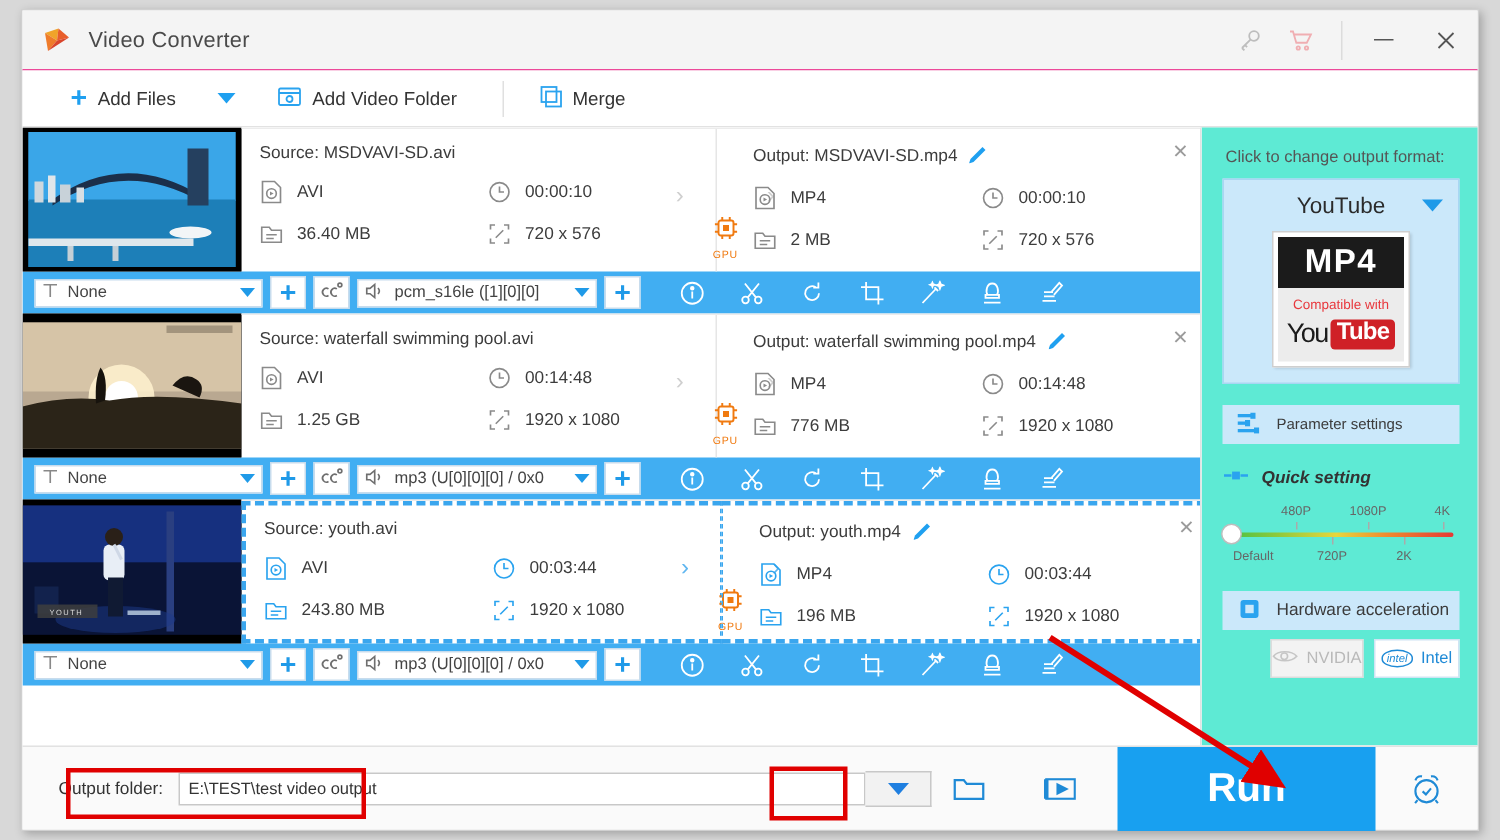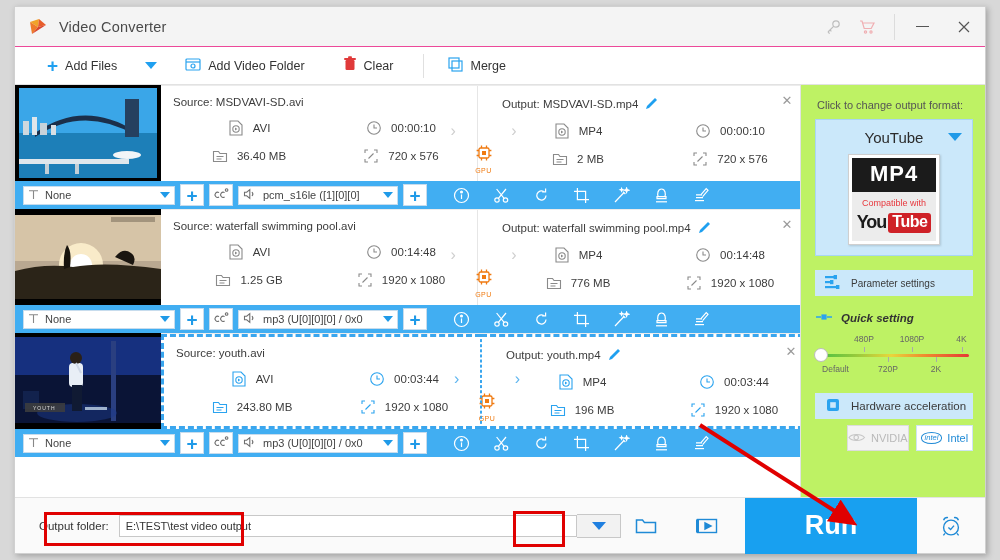--- a/index.html
+++ b/index.html
@@ -80,21 +80,21 @@
   .pane {
     flex: 1; padding: 10px 0 0 14px; position: relative;
   }
   .pane.src { border-right: 1px solid #e6e6e6; padding-left: 12px; }
   .pane.out { padding-left: 24px; }
   .info.sel .pane.src { border-right: 1px dashed #3aa6ee; }
   .info.sel .pane.out { border-left: 1px dashed #3aa6ee; }
   .fname { font-size: 11.5px; color: #3c3c3c; display: flex; align-items: center; }
   .pen { margin-left: 8px; color: #1fa0f0; }
   .metarow { display: flex; margin-top: 12px; }
-  .meta { display: flex; align-items: center; width: 152px; font-size: 11.5px; color: #3c3c3c; justify-content: center; }
+  .meta { display: flex; align-items: center; width: 152px; font-size: 11.5px; color: #3c3c3c; }
   .meta .mi { width: 16px; height: 16px; margin-right: 9px; flex: 0 0 16px; }
   .closex {
     position: absolute; right: 12px; top: 8px; width: 14px; height: 14px;
     color: #9b9b9b; font-size: 13px; line-height: 13px; text-align: center;
   }
 
   
   .gpucol {
     position: absolute; left: 50%; transform: translateX(-50%); top: 0;
     width: 70px; height: 96px; display: flex; flex-direction: column;
@@ -131,21 +131,21 @@
     width: 24px; height: 22px; background: #fff; border: 1px solid #c7dced;
     margin-left: 5px; display: flex; align-items: center; justify-content: center;
   }
   .strip-icons { display: flex; align-items: center; margin-left: 14px; }
   .sicon {
     width: 40px; height: 28px; display: flex; align-items: center; justify-content: center;
   }
 
   
   .sidebar {
-    flex: 1; background: #bef264; padding: 10px 12px 0 14px;
+    flex: 1; background: #5eead4; padding: 10px 12px 0 14px;
     display: flex; flex-direction: column;
   }
   .side-label { font-size: 11px; color: #555; margin: 4px 0 8px 2px; }
   .fmt-card {
     background: #cbe8fa; border: 1px solid #a9d6f3; padding: 6px 8px 10px;
   }
   .fmt-head { display: flex; align-items: center; justify-content: center; position: relative; height: 22px; }
   .fmt-head .t { font-size: 15px; color: #2b2b2b; }
   .fmt-head .dn {
     position: absolute; right: 2px; width: 0; height: 0;
@@ -161,21 +161,21 @@
     font-weight: bold; letter-spacing: 1px; padding: 3px 0 5px;
   }
   .fmt-thumb .compat {
     background: #ececec; text-align: center; color: #e8383d; font-size: 9px;
     padding: 6px 0 2px;
   }
   .fmt-thumb .ytrow {
     background: #ececec; display: flex; align-items: center; justify-content: center;
     padding: 2px 0 8px;
   }
-  .ytrow .you { color: #1b1b1b; font-size: 18px; font-weight: bold; letter-spacing: -1px; }
+  .ytrow .you { color: #1b1b1b; font-size: 18px; font-weight: normal; letter-spacing: -1px; }
   .ytrow .tube {
     background: #cf2127; color: #fff; font-size: 16px; font-weight: bold;
     padding: 0 4px 2px; margin-left: 2px; border-radius: 3px; letter-spacing: -.5px;
   }
   .param-btn {
     margin-top: 14px; background: #cbe8fa; height: 26px; display: flex; align-items: center;
     padding-left: 10px; font-size: 10px; color: #3b3b3b;
   }
   .param-btn .lbl { margin-left: 10px; }
   .quick-head { display: flex; align-items: center; margin-top: 16px; font-size: 11.5px; color: #333; }
@@ -289,30 +289,20 @@
     <div class="caret-blue"></div>
     <div class="tool" style="margin-left:22px">
       <span>
         <svg width="16" height="15" viewBox="0 0 16 15" fill="none" stroke="#2aa3ef" stroke-width="1.2">
           <rect x="1" y="2" width="14" height="11" rx="1"></rect>
             <path d="M1 5 h14"></path>
             <circle cx="8" cy="9" r="2"></circle>
         </svg>
       </span>
       <span class="lbl">Add Video Folder</span>
-    </div>
-    <div class="tool" style="margin-left:26px">
-      <span>
-        <svg width="14" height="16" viewBox="0 0 14 16">
-          <rect x="2.5" y="4" width="9" height="10" rx="1.2" fill="#e03a3a"></rect>
-          <rect x="1" y="2" width="12" height="2" rx="1" fill="#e03a3a"></rect>
-          <rect x="5" y="0.3" width="4" height="2" rx="1" fill="#e03a3a"></rect>
-        </svg>
-      </span>
-      <span class="lbl">Clear</span>
     </div>
     <div class="vsep"></div>
     <div class="tool">
       <span>
         <svg width="15" height="15" viewBox="0 0 15 15" fill="none" stroke="#2aa3ef" stroke-width="1.2">
           <rect x="1" y="1" width="10" height="10"></rect>
             <rect x="4" y="4" width="10" height="10"></rect>
         </svg>
       </span>
       <span class="lbl">Merge</span>

